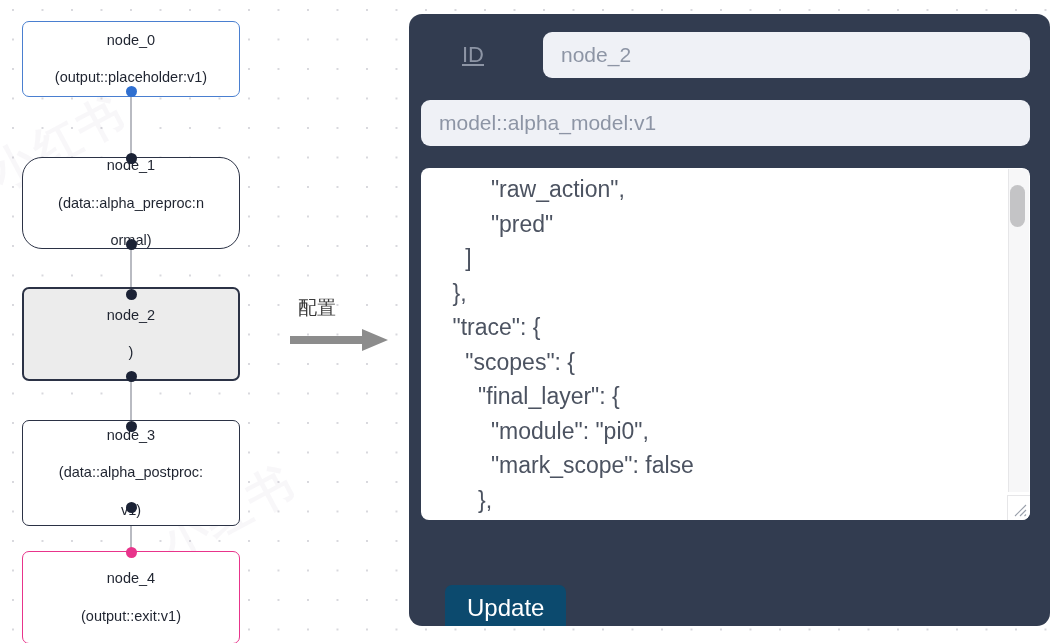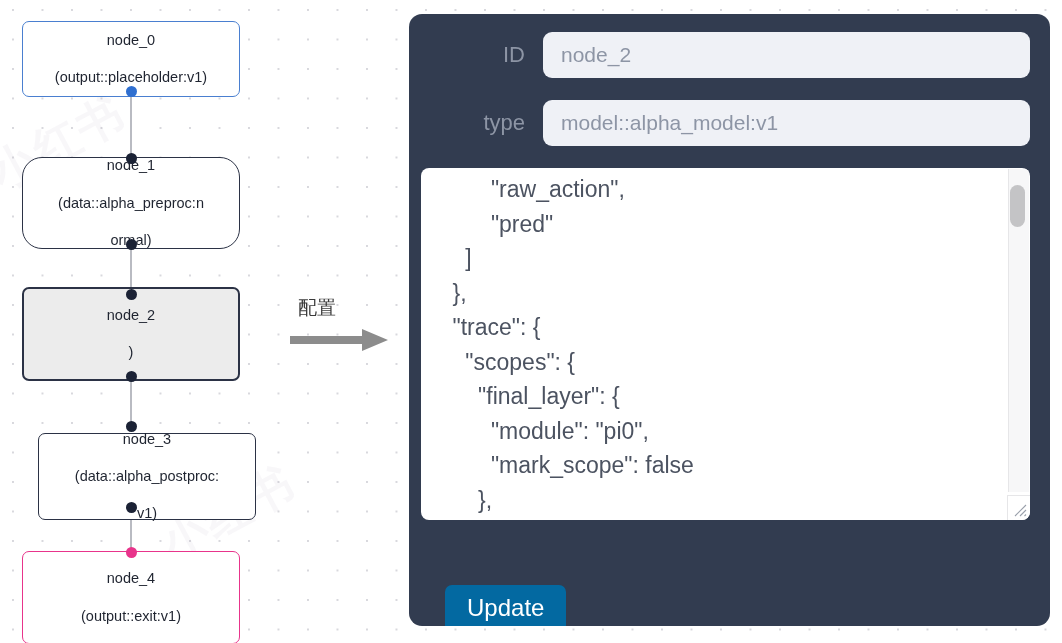--- a/index.html
+++ b/index.html
@@ -59,21 +59,21 @@
     line-height: 1.45;
     color: #1f2430;
     padding: 4px 10px;
     gap: 16px;
   }
   .node-line { display: block; }
 
   .node.n0 { top: 21px;  height: 76px; border: 1.6px solid #4a7fd0; }
   .node.n1 { top: 157px; height: 92px; border-radius: 20px; }
   .node.n2 { top: 287px; height: 94px; background: #ececec; border: 2.4px solid #2b3245; }
-  .node.n3 { top: 433px; height: 87px; margin-left: 16px; }
+  .node.n3 { top: 420px; height: 106px; }
   .node.n4 { top: 551px; height: 93px; border: 1.8px solid #e8348b; }
 
   
   .edge {
     position: absolute;
     left: 130px;
     width: 2.4px;
     background: #b9bbc2;
   }
   .edge.e0 { top: 90px;  height: 72px; }
@@ -122,25 +122,26 @@
     overflow: hidden;
   }
 
   .field-row {
     display: flex;
     align-items: center;
     margin-bottom: 22px;
   }
   .field-label {
     width: 122px;
-    text-align: right;
+    text-align: center;
     padding-right: 18px;
     font-size: 22px;
     color: #8d95a5;
     flex: 0 0 auto;
+    text-decoration: underline;
   }
   .field-input {
     flex: 1 1 auto;
     height: 46px;
     background: #eff1f6;
     border: none;
     border-radius: 9px;
     font-size: 21px;
     color: #8d95a5;
     padding: 0 18px;
@@ -193,21 +194,21 @@
     border-top: 1px solid #e6e6e8;
     border-left: 1px solid #e6e6e8;
   }
   .ta-resize svg { position: absolute; right: 3px; bottom: 3px; }
 
   .update-btn {
     position: absolute;
     left: 36px;
     top: 571px;
     padding: 9px 22px 12px 22px;
-    background: #0369a1;
+    background: #0c4a6e;
     color: #ffffff;
     font-size: 24px;
     border: none;
     border-radius: 7px 7px 0 0;
     cursor: pointer;
     font-family: "Liberation Sans", sans-serif;
   }
 </style>
 </head>
 <body>
@@ -271,21 +272,20 @@
   </div>
 
   <div class="panel">
 
     <div class="field-row">
       <div class="field-label">ID</div>
       <input class="field-input" type="text" value="node_2" style="">
     </div>
 
     <div class="field-row">
-      <div class="field-label">type</div>
       <input class="field-input" type="text" value="model::alpha_model:v1" style="">
     </div>
 
     <div class="config-row">
       <div class="textarea-wrap">
         <pre class="ta-text">          "raw_action",
           "pred"
       ]
     },
     "trace": {

